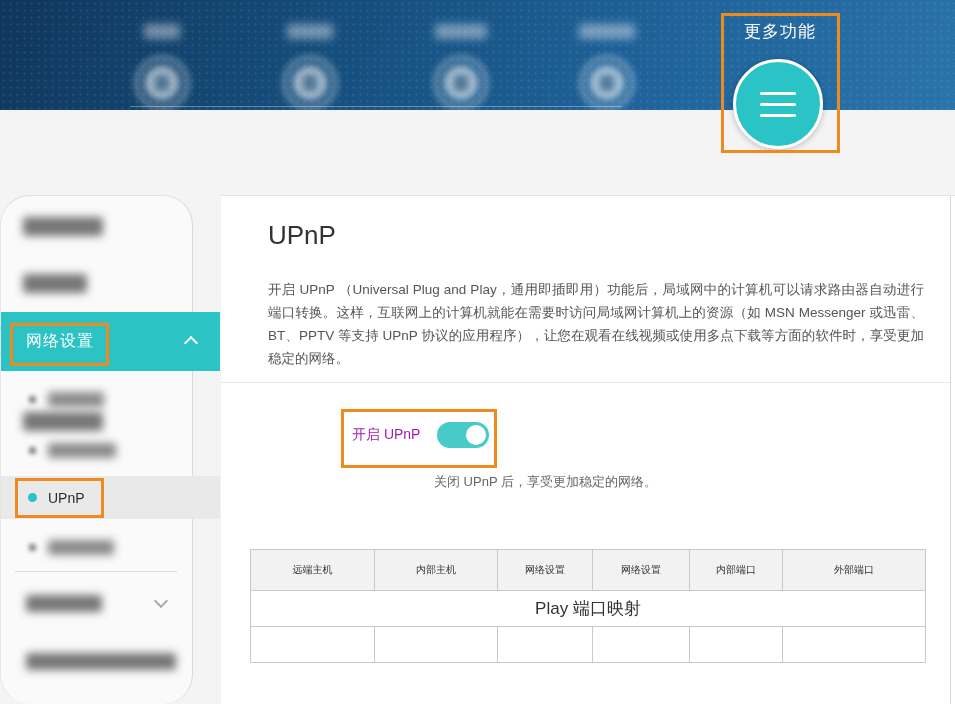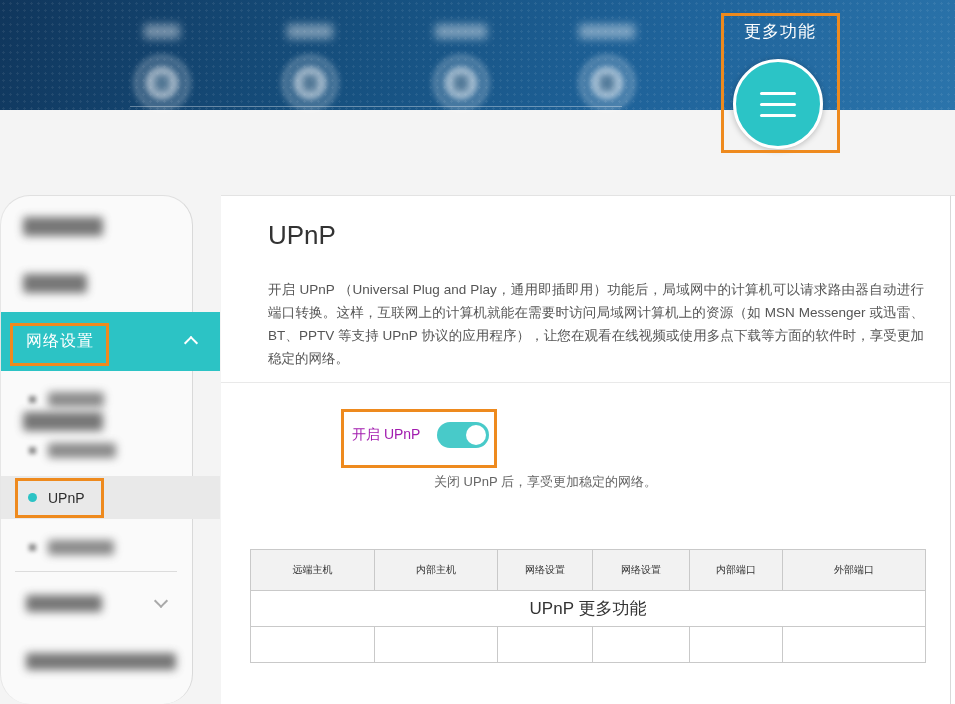--- a/index.html
+++ b/index.html
@@ -237,21 +237,21 @@
       <colgroup>
         <col style="width:124px">
           <col style="width:123px">
           <col style="width:95px">
         <col style="width:97px">
           <col style="width:93px">
           <col style="width:143px">
       </colgroup>
       <tbody>
         <tr>
-          <td class="table-title-cell" colspan="6">UPnP 更多功能</td>
+          <td class="table-title-cell" colspan="6">Play 端口映射</td>
         </tr>
       </tbody>
       <thead>
         <tr>
           <th>远端主机</th>
           <th>内部主机</th>
           <th>网络设置</th>
           <th>网络设置</th>
           <th>内部端口</th>
           <th>外部端口</th>

